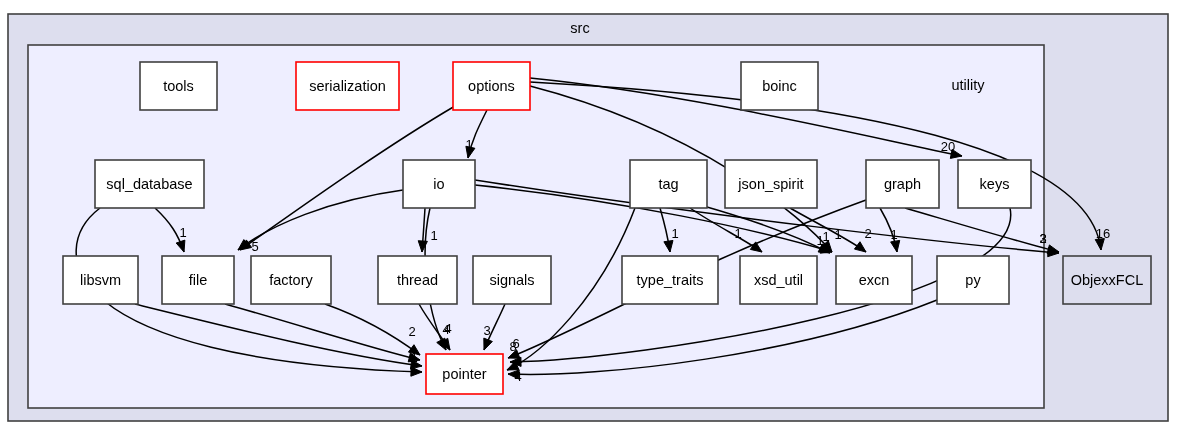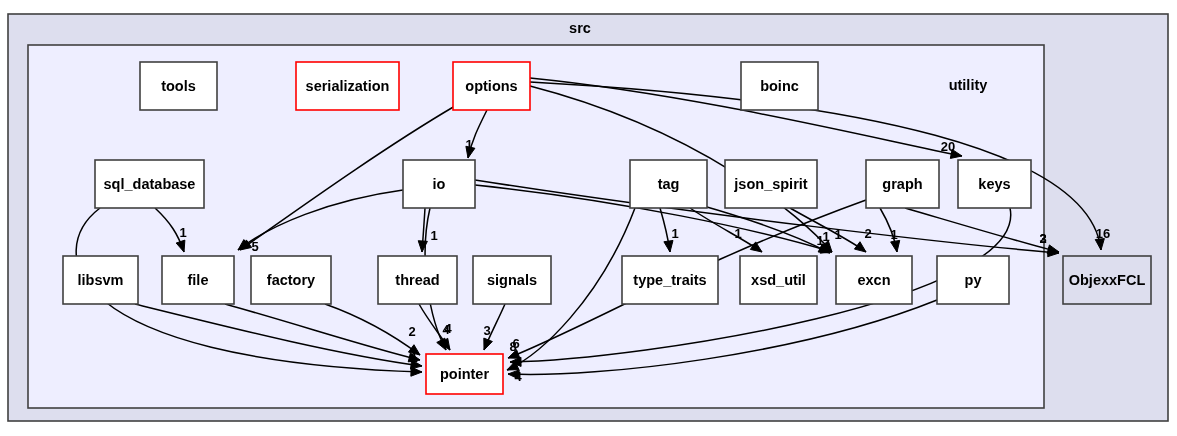--- a/index.html
+++ b/index.html
@@ -6,21 +6,20 @@
     margin: 0;
     padding: 0;
     background: #ffffff;
   }
   #root {
     position: relative;
     width: 1177px;
     height: 436px;
     background: #ffffff;
     font-family: "Liberation Sans", sans-serif;
-    font-weight: bold;
   }
   svg#graph {
     position: absolute;
     left: 0;
     top: 0;
     width: 1177px;
     height: 436px;
     display: block;
   }
   .cluster-rect {

